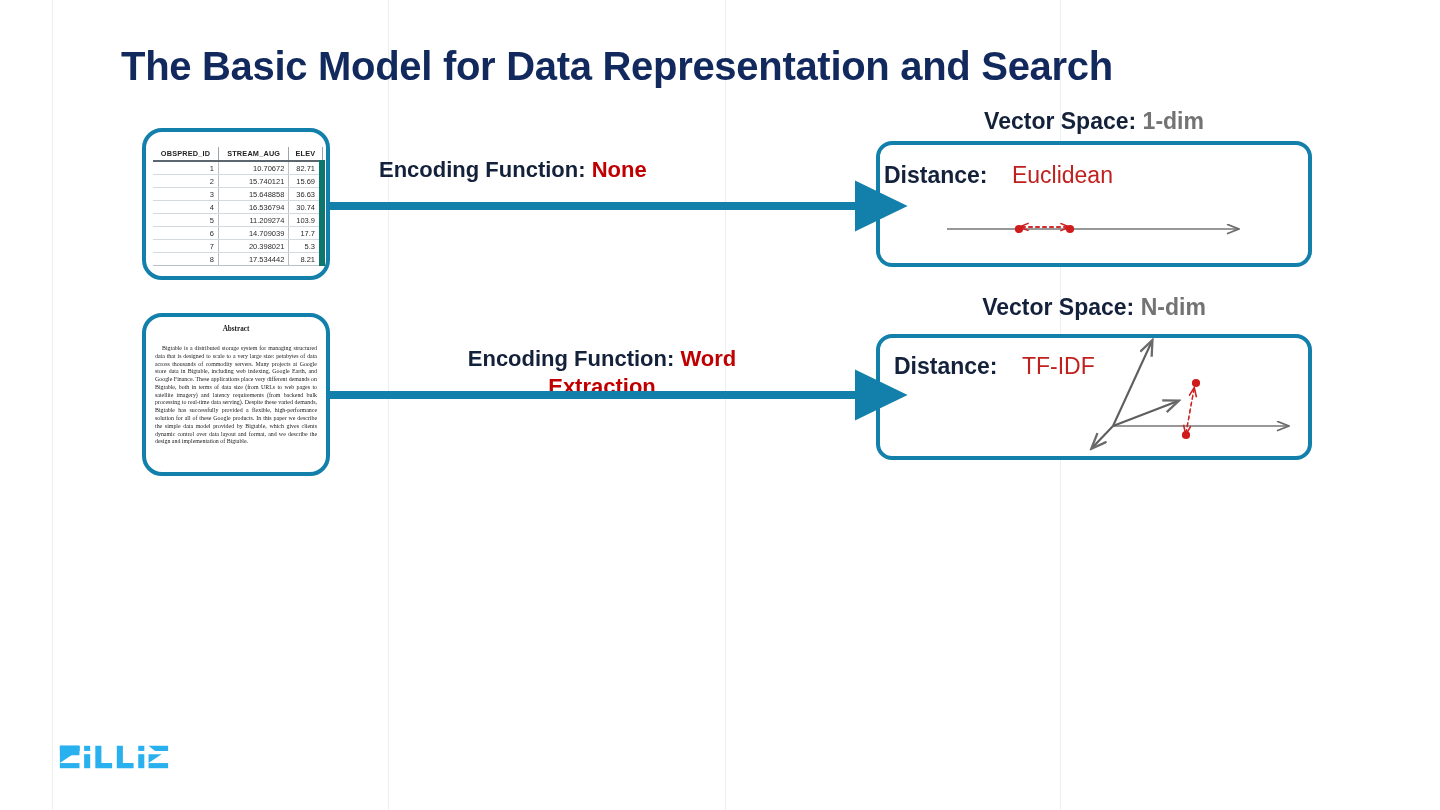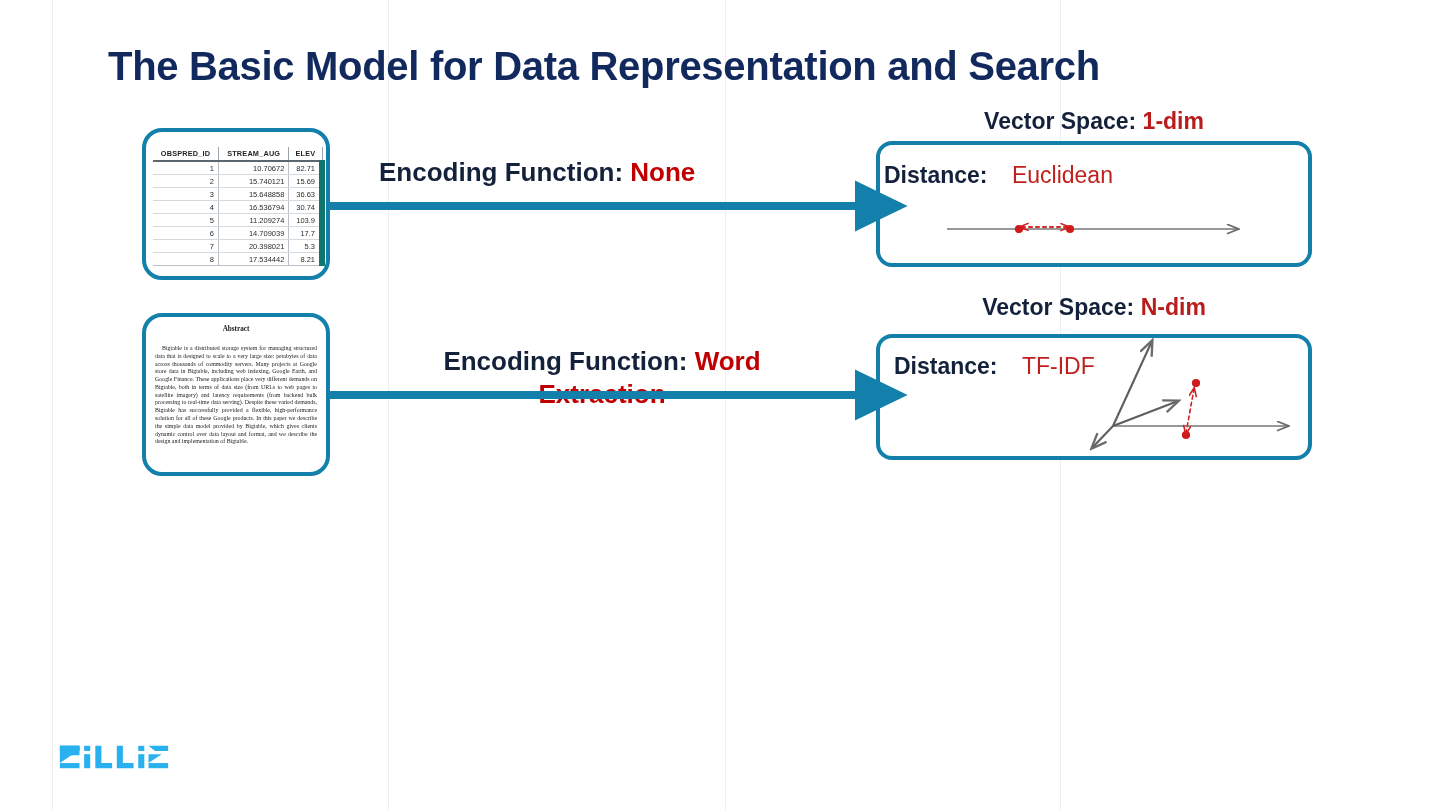--- a/index.html
+++ b/index.html
@@ -24,21 +24,21 @@
     background: #edeef1;
   }
   .guide.g1 { left: 52px;   background:#eceef0; }
   .guide.g2 { left: 388px;  }
   .guide.g3 { left: 725px;  }
   .guide.g4 { left: 1060px; }
 
   
   .slide-title {
     position: absolute;
-    left: 108px;
+    left: 121px;
     top: 44px;
     font-size: 40px;
     font-weight: bold;
     color: #12295e;
     letter-spacing: -0.3px;
     white-space: nowrap;
   }
 
   
   .card {
@@ -129,21 +129,21 @@
     left: 876px;
     width: 436px;
     border-radius: 16px;
   }
   .card-vs1 { top: 141px; height: 126px; }
   .card-vs2 { top: 334px; height: 126px; }
 
   
   .enc-label {
     position: absolute;
-    font-size: 26px;
+    font-size: 22px;
     font-weight: bold;
     color: #14213b;
     white-space: nowrap;
   }
   .enc-1 { left: 379px; top: 157px; }
   .enc-2 {
     left: 411px;
     top: 345px;
     width: 382px;
     white-space: normal;
@@ -157,21 +157,21 @@
     font-size: 23px;
     font-weight: bold;
     color: #14213b;
     white-space: nowrap;
     text-align: center;
     width: 436px;
     left: 876px;
   }
   .vs-1 { top: 108px; }
   .vs-2 { top: 294px; }
-  .vs-label .accent { color: #b91c1c; }
+  .vs-label .accent { color: #737373; }
 
   .dist-label {
     position: absolute;
     font-size: 23px;
     font-weight: bold;
     color: #14213b;
     white-space: nowrap;
   }
   .dist-1 { left: 884px; top: 162px; }
   .dist-2 { left: 894px; top: 353px; }

